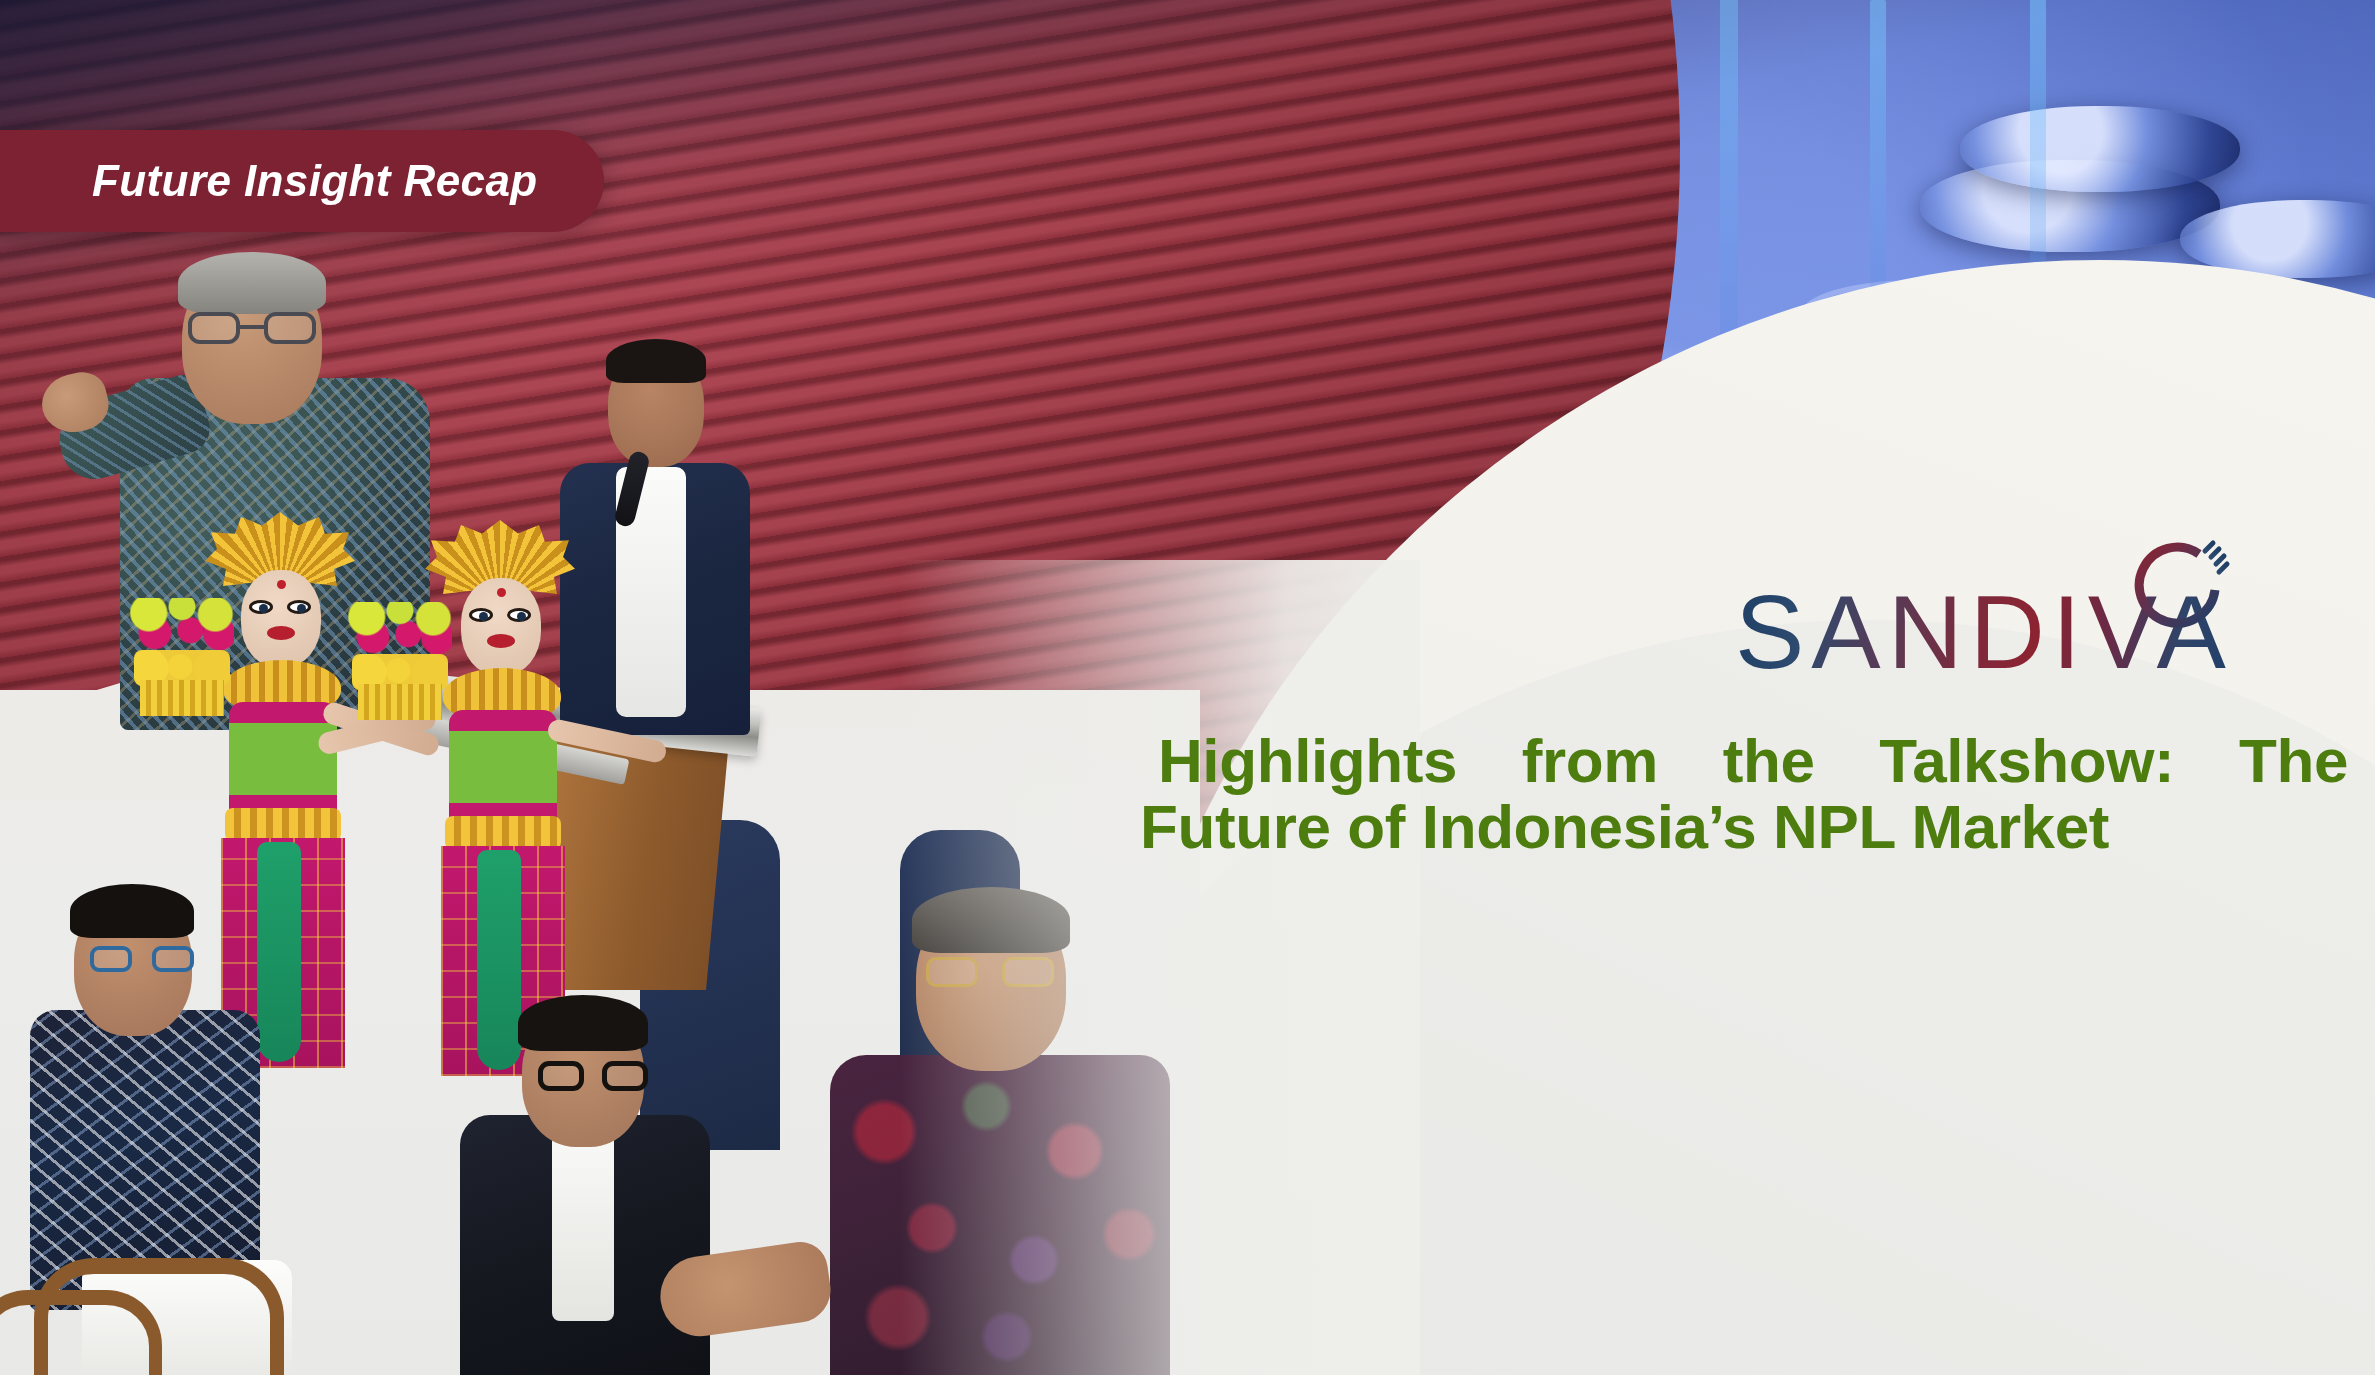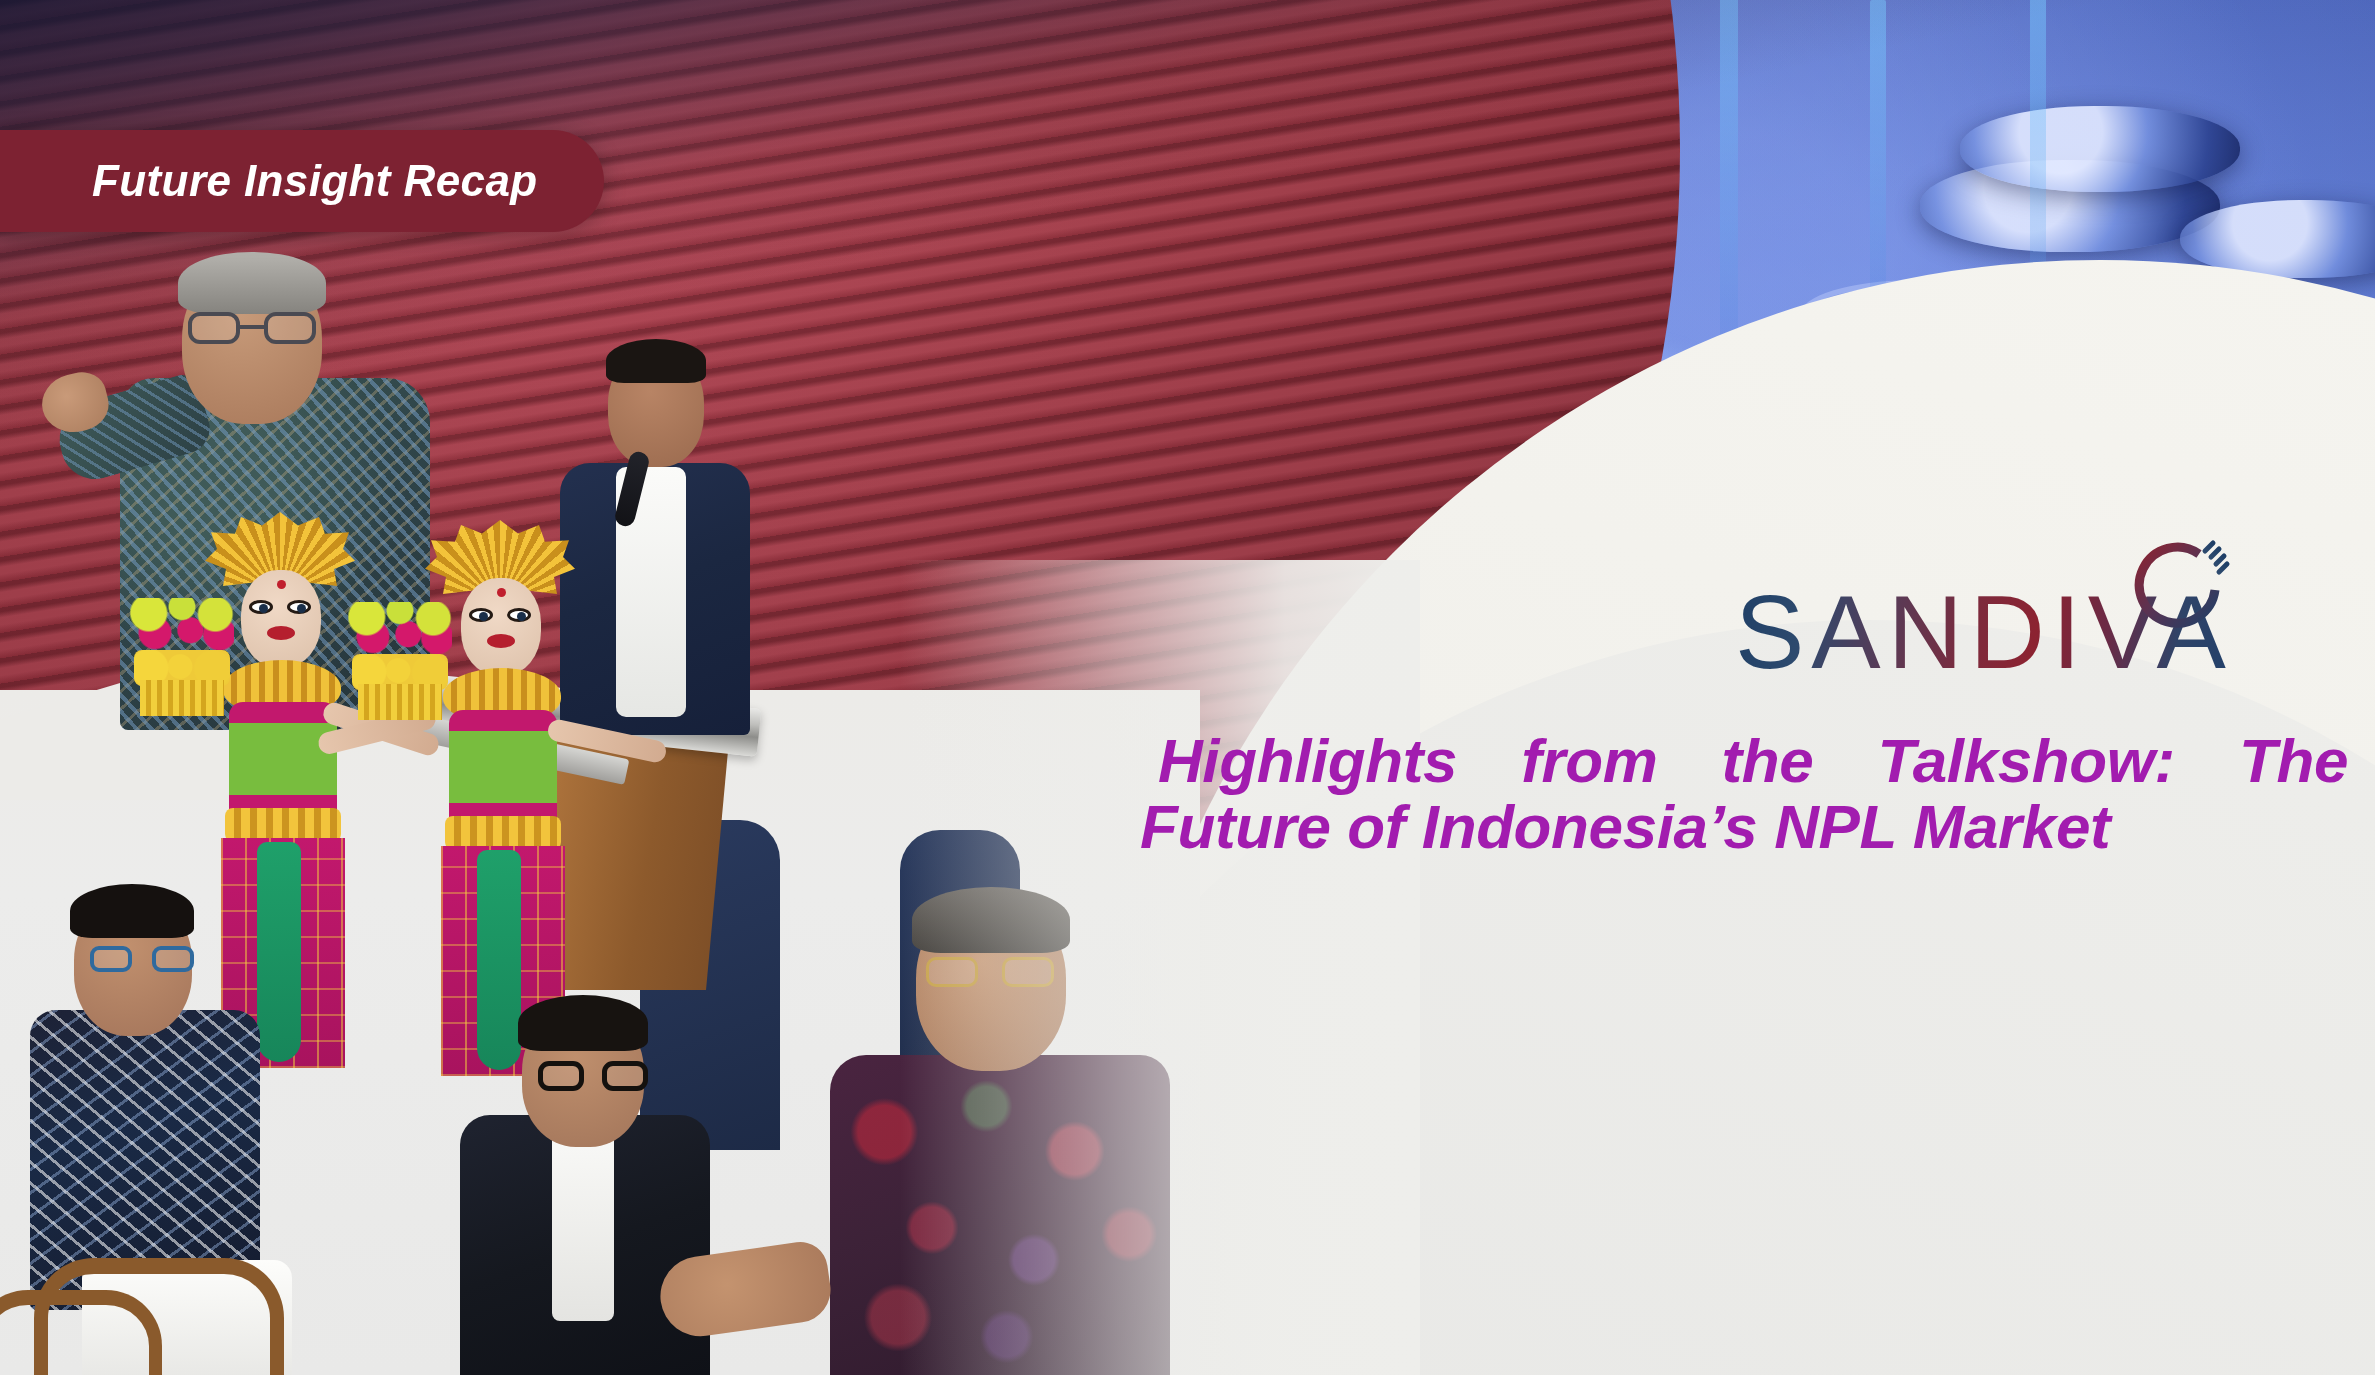--- a/index.html
+++ b/index.html
@@ -477,25 +477,24 @@
   .logo-mark{
     position:absolute;left:388px;top:-46px;
     width:108px;height:108px;
   }
 
   
   .headline{
     position:absolute;
     left:1140px;top:728px;width:1208px;
     z-index:30;
-    color:#a21caf;
+    color:#4d7c0f;
     font-size:62px;
     line-height:1.07;
     font-weight:bold;
-    font-style:italic;
     text-align:justify;
     text-align-last:left;
     letter-spacing:-.4px;
     text-indent:18px;
   }
 </style>
 </head>
 <body>
 
 <div class="banner">

